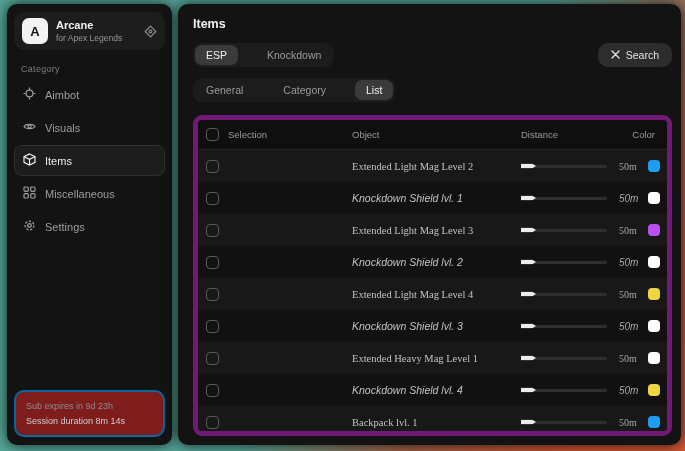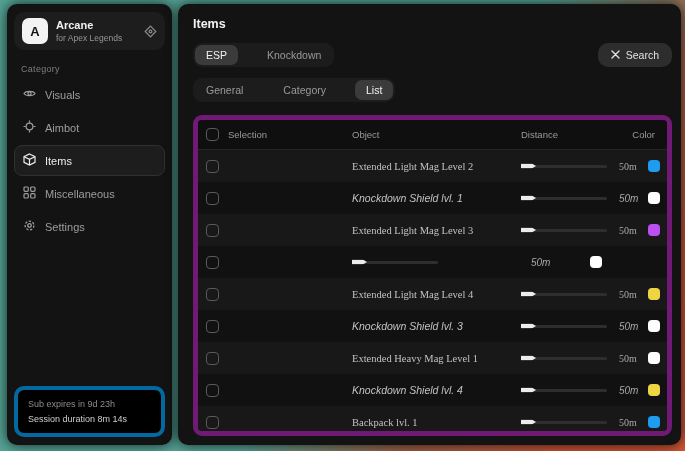--- a/index.html
+++ b/index.html
@@ -20,21 +20,21 @@
   .app-meta { line-height:1.25; }
   .app-title { font-size:11px; font-weight:700; color:#f0f0f0; }
   .app-sub { font-size:8.5px; color:#979797; }
   .emblem { margin-left:auto; color:#8b8b8b; display:flex; }
   .category-label { font-size:9px; color:#7d7d7d; margin:14px 7px 5px; letter-spacing:.3px; }
   .nav { display:flex; flex-direction:column; gap:2px; }
   .nav-item { display:flex; align-items:center; gap:9px; padding:7px 8px; border-radius:8px;
               color:#9d9d9d; font-size:11px; border:1px solid transparent; cursor:pointer; }
   .nav-item.active { background:#1d1d1d; border-color:#303030; color:#ececec; }
   .nav-item svg { flex-shrink:0; }
-  .sidebar-footer { margin-top:auto; border:4px solid #0369a1; background:#000000; border-radius:10px;
+  .sidebar-footer { margin-top:auto; border:2px solid #0369a1; background:#7f1d1d; border-radius:10px;
                     padding:7px 10px; font-size:9px; line-height:1.6; }
   .foot-line1 { color:#8d8d8d; }
   .foot-line2 { color:#cfcfcf; }
 
   
   .main { flex:1; display:flex; flex-direction:column; padding:11px 9px 9px 15px; }
   .page-title { font-size:12.5px; font-weight:700; color:#f2f2f2; margin:2px 0 12px; }
   .row1 { display:flex; align-items:center; margin-bottom:11px; }
   .seg { display:inline-flex; background:#1c1c1c; border-radius:9px; padding:2px; gap:18px; }
   .chip { border:none; background:transparent; color:#9a9a9a; font-size:10.5px; padding:4px 11px;
@@ -85,34 +85,34 @@
         </svg>
       </span>
     </div>
 
     <div class="category-label">Category</div>
 
     <div class="nav">
       <div class="nav-item">
         <span>
           <svg width="13" height="13" viewBox="0 0 13 13" fill="none" stroke="currentColor" stroke-width="1.2">
+            <circle cx="6.5" cy="6.5" r="3.4"></circle>
+              <path d="M6.5 0.5v2.2M6.5 10.3v2.2M0.5 6.5h2.2M10.3 6.5h2.2"></path>
+          </svg>
+        </span>
+        <span>Aimbot</span>
+      </div>
+      <div class="nav-item">
+        <span>
+          <svg width="13" height="13" viewBox="0 0 13 13" fill="none" stroke="currentColor" stroke-width="1.2">
             <path d="M1 6.5C2.6 3.6 10.4 3.6 12 6.5C10.4 9.4 2.6 9.4 1 6.5Z"></path>
               <circle cx="6.5" cy="6.5" r="1.6"></circle>
           </svg>
         </span>
         <span>Visuals</span>
-      </div>
-      <div class="nav-item">
-        <span>
-          <svg width="13" height="13" viewBox="0 0 13 13" fill="none" stroke="currentColor" stroke-width="1.2">
-            <circle cx="6.5" cy="6.5" r="3.4"></circle>
-              <path d="M6.5 0.5v2.2M6.5 10.3v2.2M0.5 6.5h2.2M10.3 6.5h2.2"></path>
-          </svg>
-        </span>
-        <span>Aimbot</span>
       </div>
       <div class="nav-item active">
         <span>
           <svg width="13" height="13" viewBox="0 0 13 13" fill="none" stroke="currentColor" stroke-width="1.2">
             <path d="M6.5 1 L12 3.7 V9.3 L6.5 12 L1 9.3 V3.7 Z"></path>
               <path d="M1 3.7 L6.5 6.4 L12 3.7 M6.5 6.4 V12"></path>
           </svg>
         </span>
         <span>Items</span>
       </div>
@@ -226,20 +226,21 @@
         <div class="cell-last">
             <span class="dist-val">50m</span>
             <span class="swatch" style="background: rgb(187, 79, 240);"></span>
           </div>
       </div>
 
       <div class="tgrid trow even">
         <div class="cell-sel">
             <span class="checkbox"></span>
           </div>
+        <div class="cell-obj">Knockdown Shield lvl. 2</div>
         <div class="cell-dist">
             <span class="slider">
               <span class="knob"></span>
             </span>
           </div>
         <div class="cell-last">
             <span class="dist-val">50m</span>
             <span class="swatch" style="background: rgb(255, 255, 255);"></span>
           </div>
       </div>

